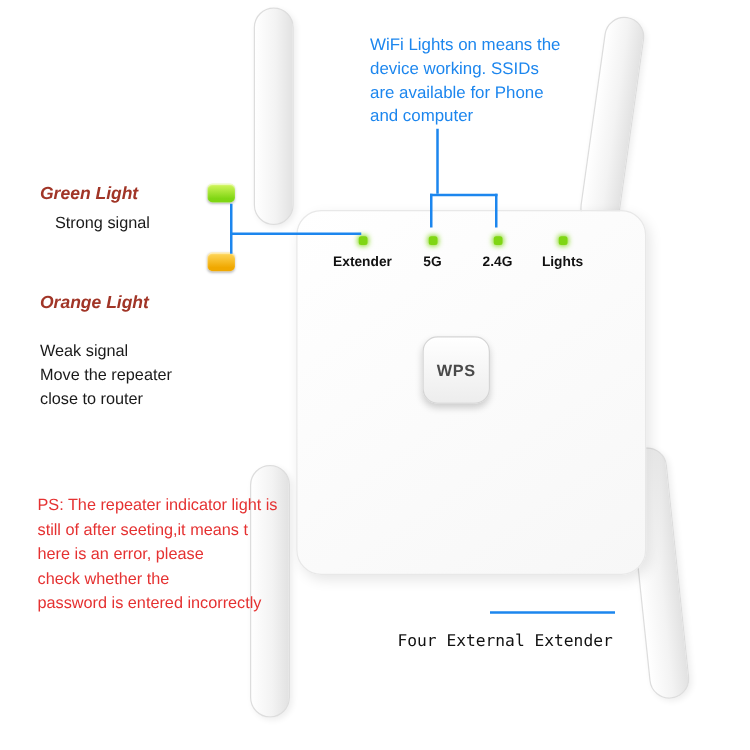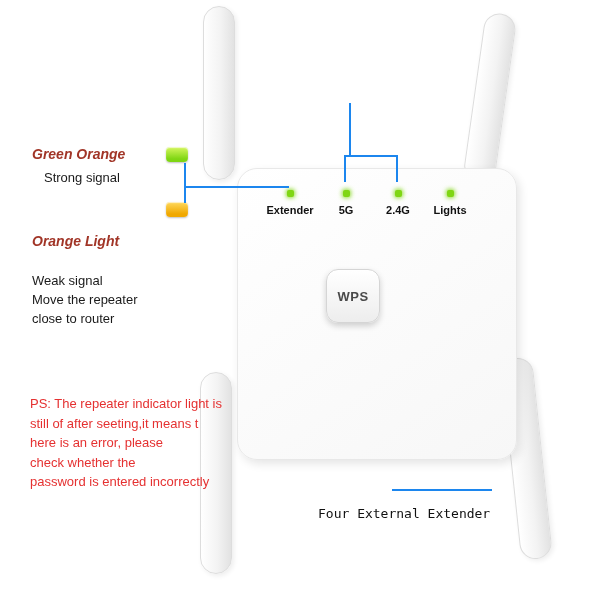--- a/index.html
+++ b/index.html
@@ -29,21 +29,21 @@
   }
   .indicator { position:absolute; top:14px; width:72px; text-align:center; }
   #ind-0 { left:16px; } #ind-1 { left:72px; } #ind-2 { left:124px; } #ind-3 { left:176px; }
   .indicator .dot {
     display:inline-block; width:7px; height:7px; border-radius:2px;
     background:var(--led-green,#7fd613);
     box-shadow:0 0 4px 1px rgba(127,214,19,0.85);
   }
   .indicator .lbl { margin-top:3px; font-size:11px; font-weight:bold; color:#111; }
   .wps {
-    position:absolute; left:88px; top:100px; width:52px; height:52px;
+    position:absolute; left:100px; top:100px; width:52px; height:52px;
     border-radius:12px; background:linear-gradient(180deg,#ffffff,#ededed);
     border:1px solid #d5d5d5;
     box-shadow:0 3px 6px rgba(0,0,0,0.18), inset 0 1px 0 #ffffff;
     display:flex; align-items:center; justify-content:center;
     font-size:13px; font-weight:bold; color:#4a4a4a; letter-spacing:0.5px;
   }
 
   
   .cline { position:absolute; background:var(--annotation-blue,#1c86ee); z-index:5; }
   #cl-top-stem  { left:349px; top:103px; width:2px;  height:52px; }
@@ -129,22 +129,26 @@
   <div class="cline" id="cl-top-bar"></div>
   <div class="cline" id="cl-top-drop1"></div>
   <div class="cline" id="cl-top-drop2"></div>
   <div class="cline" id="cl-left-v"></div>
   <div class="cline" id="cl-left-h"></div>
   <div class="cline" id="cl-bottom-h"></div>
 
   <div class="legend-led" id="legend-green"></div>
   <div class="legend-led" id="legend-orange"></div>
 
+  <div class="top-note">WiFi Lights on means the
+device working. SSIDs
+are available for Phone
+and computer</div>
 
-  <div class="legend-title" id="green-title">Green Orange</div>
+  <div class="legend-title" id="green-title">Green Light</div>
   <div class="legend-desc" id="green-desc">Strong signal</div>
   <div class="legend-title" id="orange-title">Orange Light</div>
   <div class="legend-desc" id="orange-desc">Weak signal
 Move the repeater
 close to router</div>
 
   <div class="ps-note">PS: The repeater indicator light is
 still of after seeting,it means t
 here is an error, please
 check whether the

